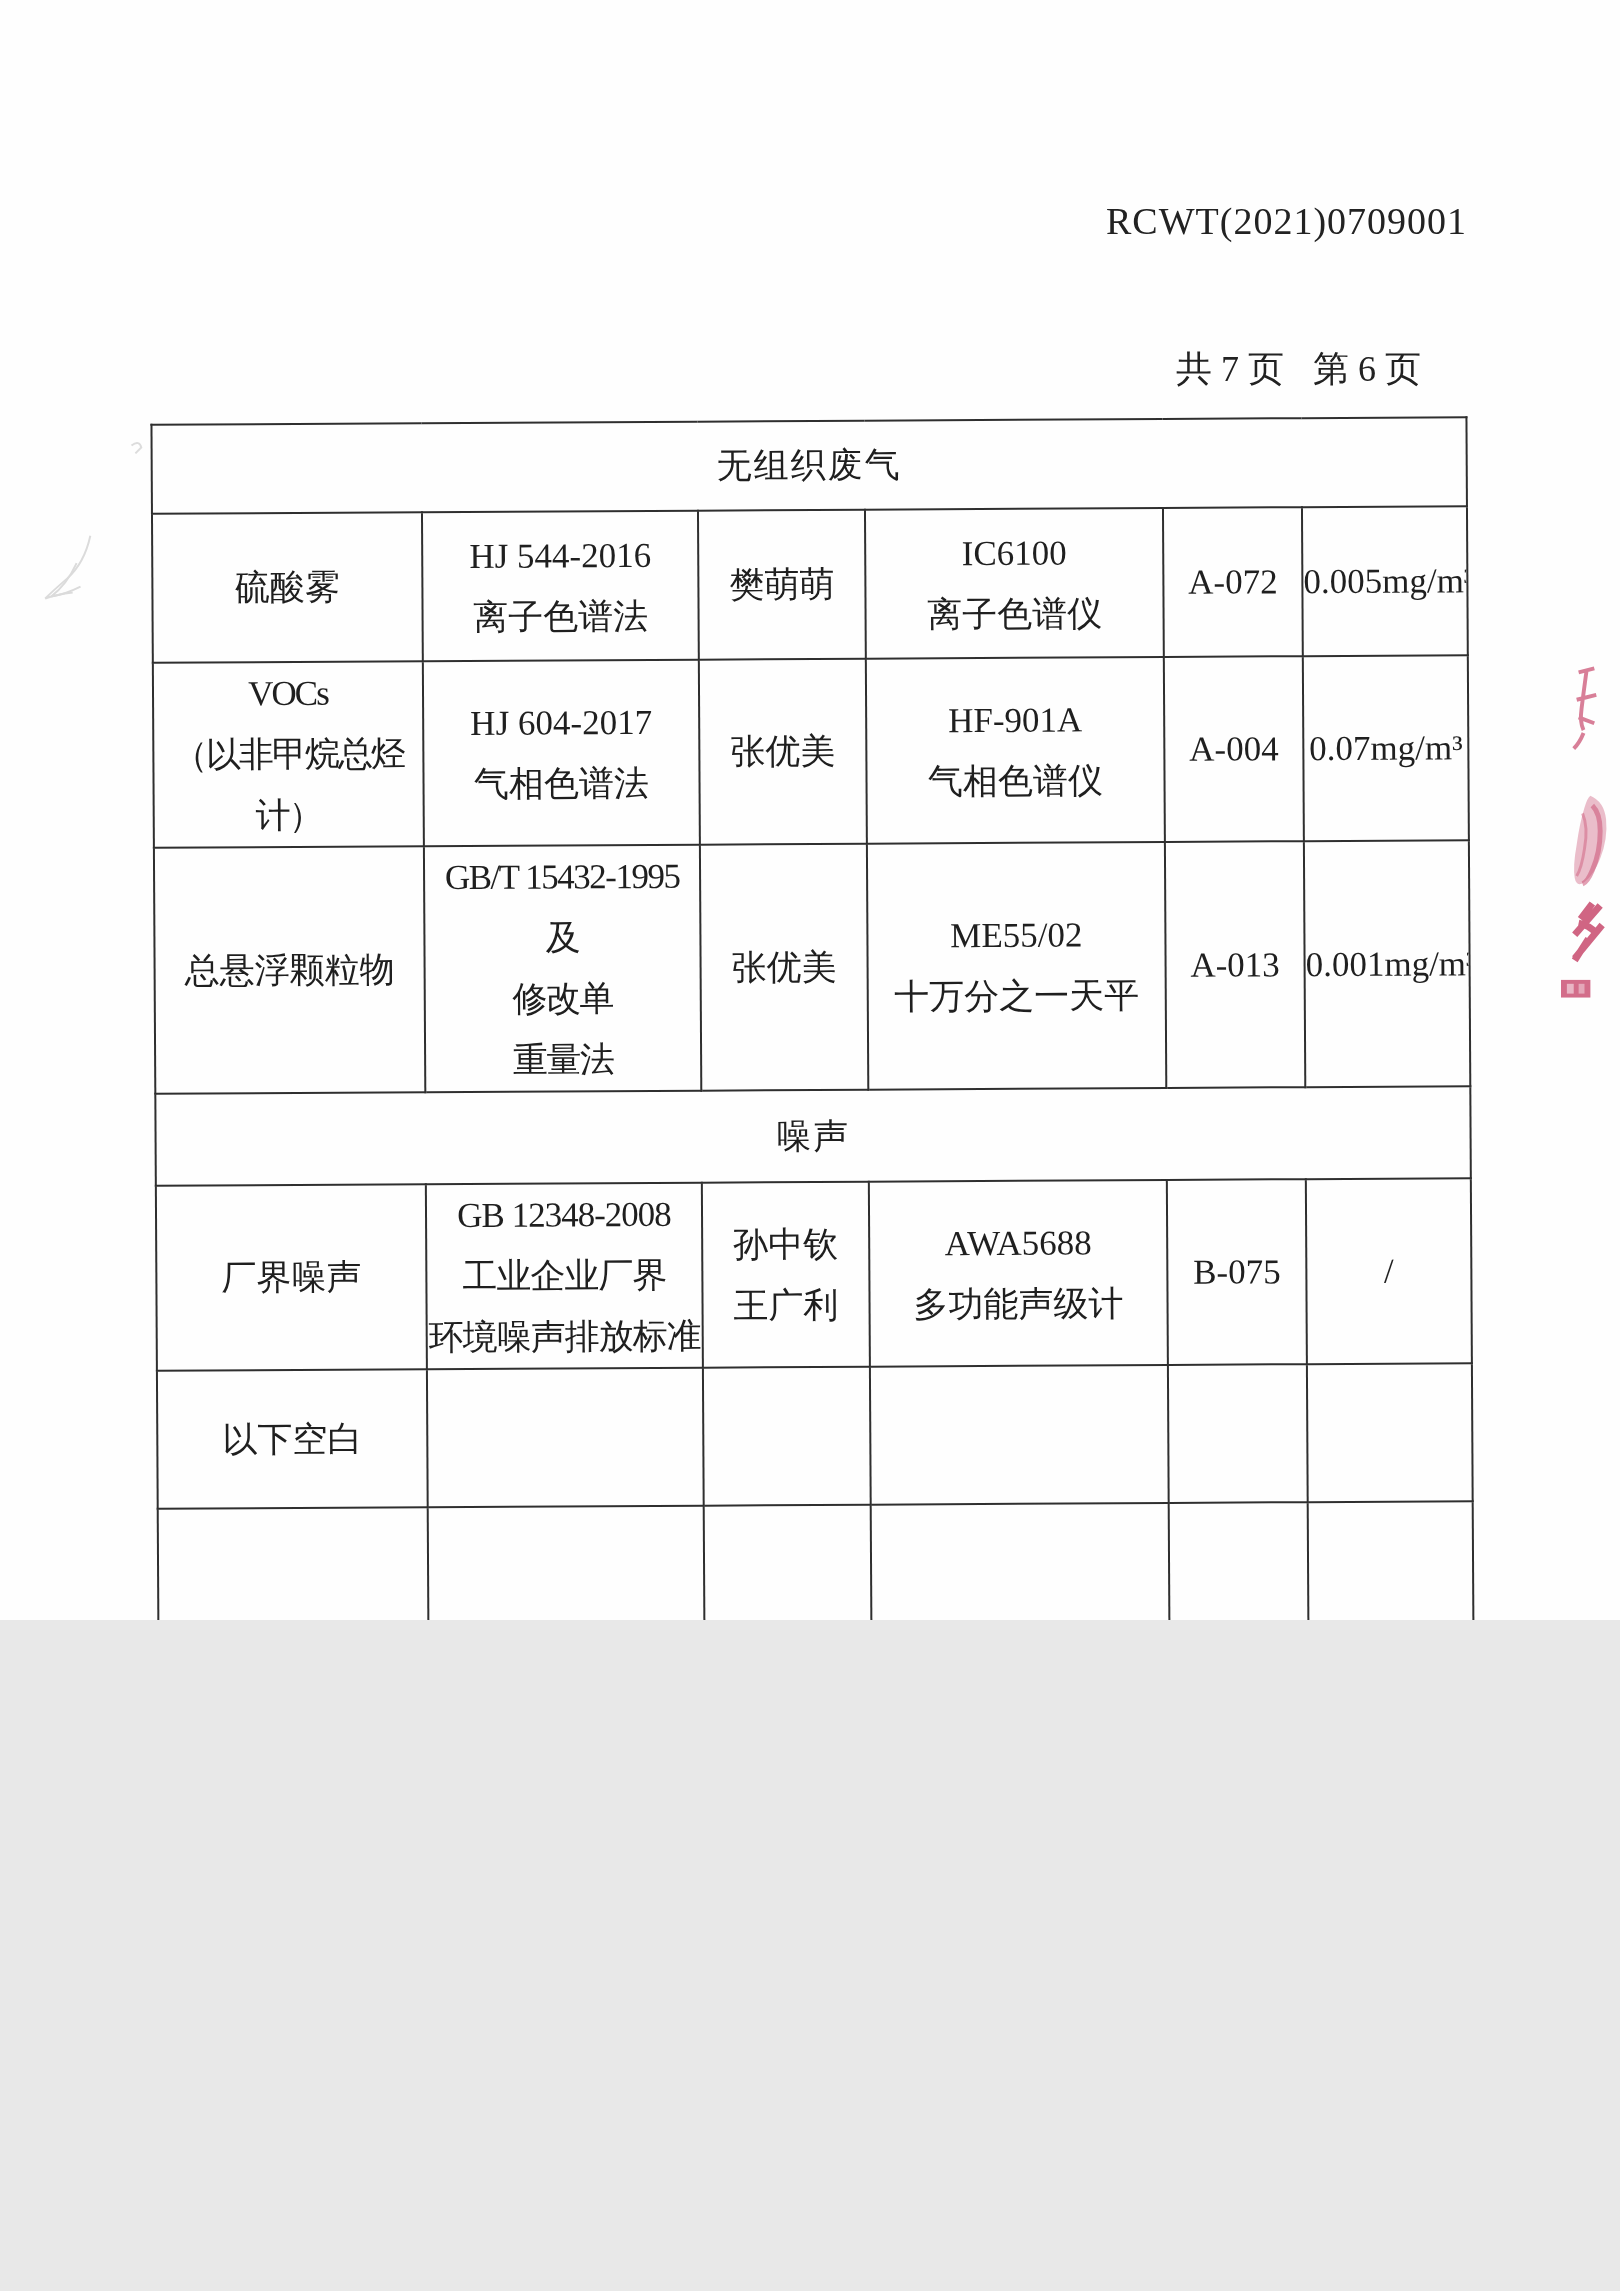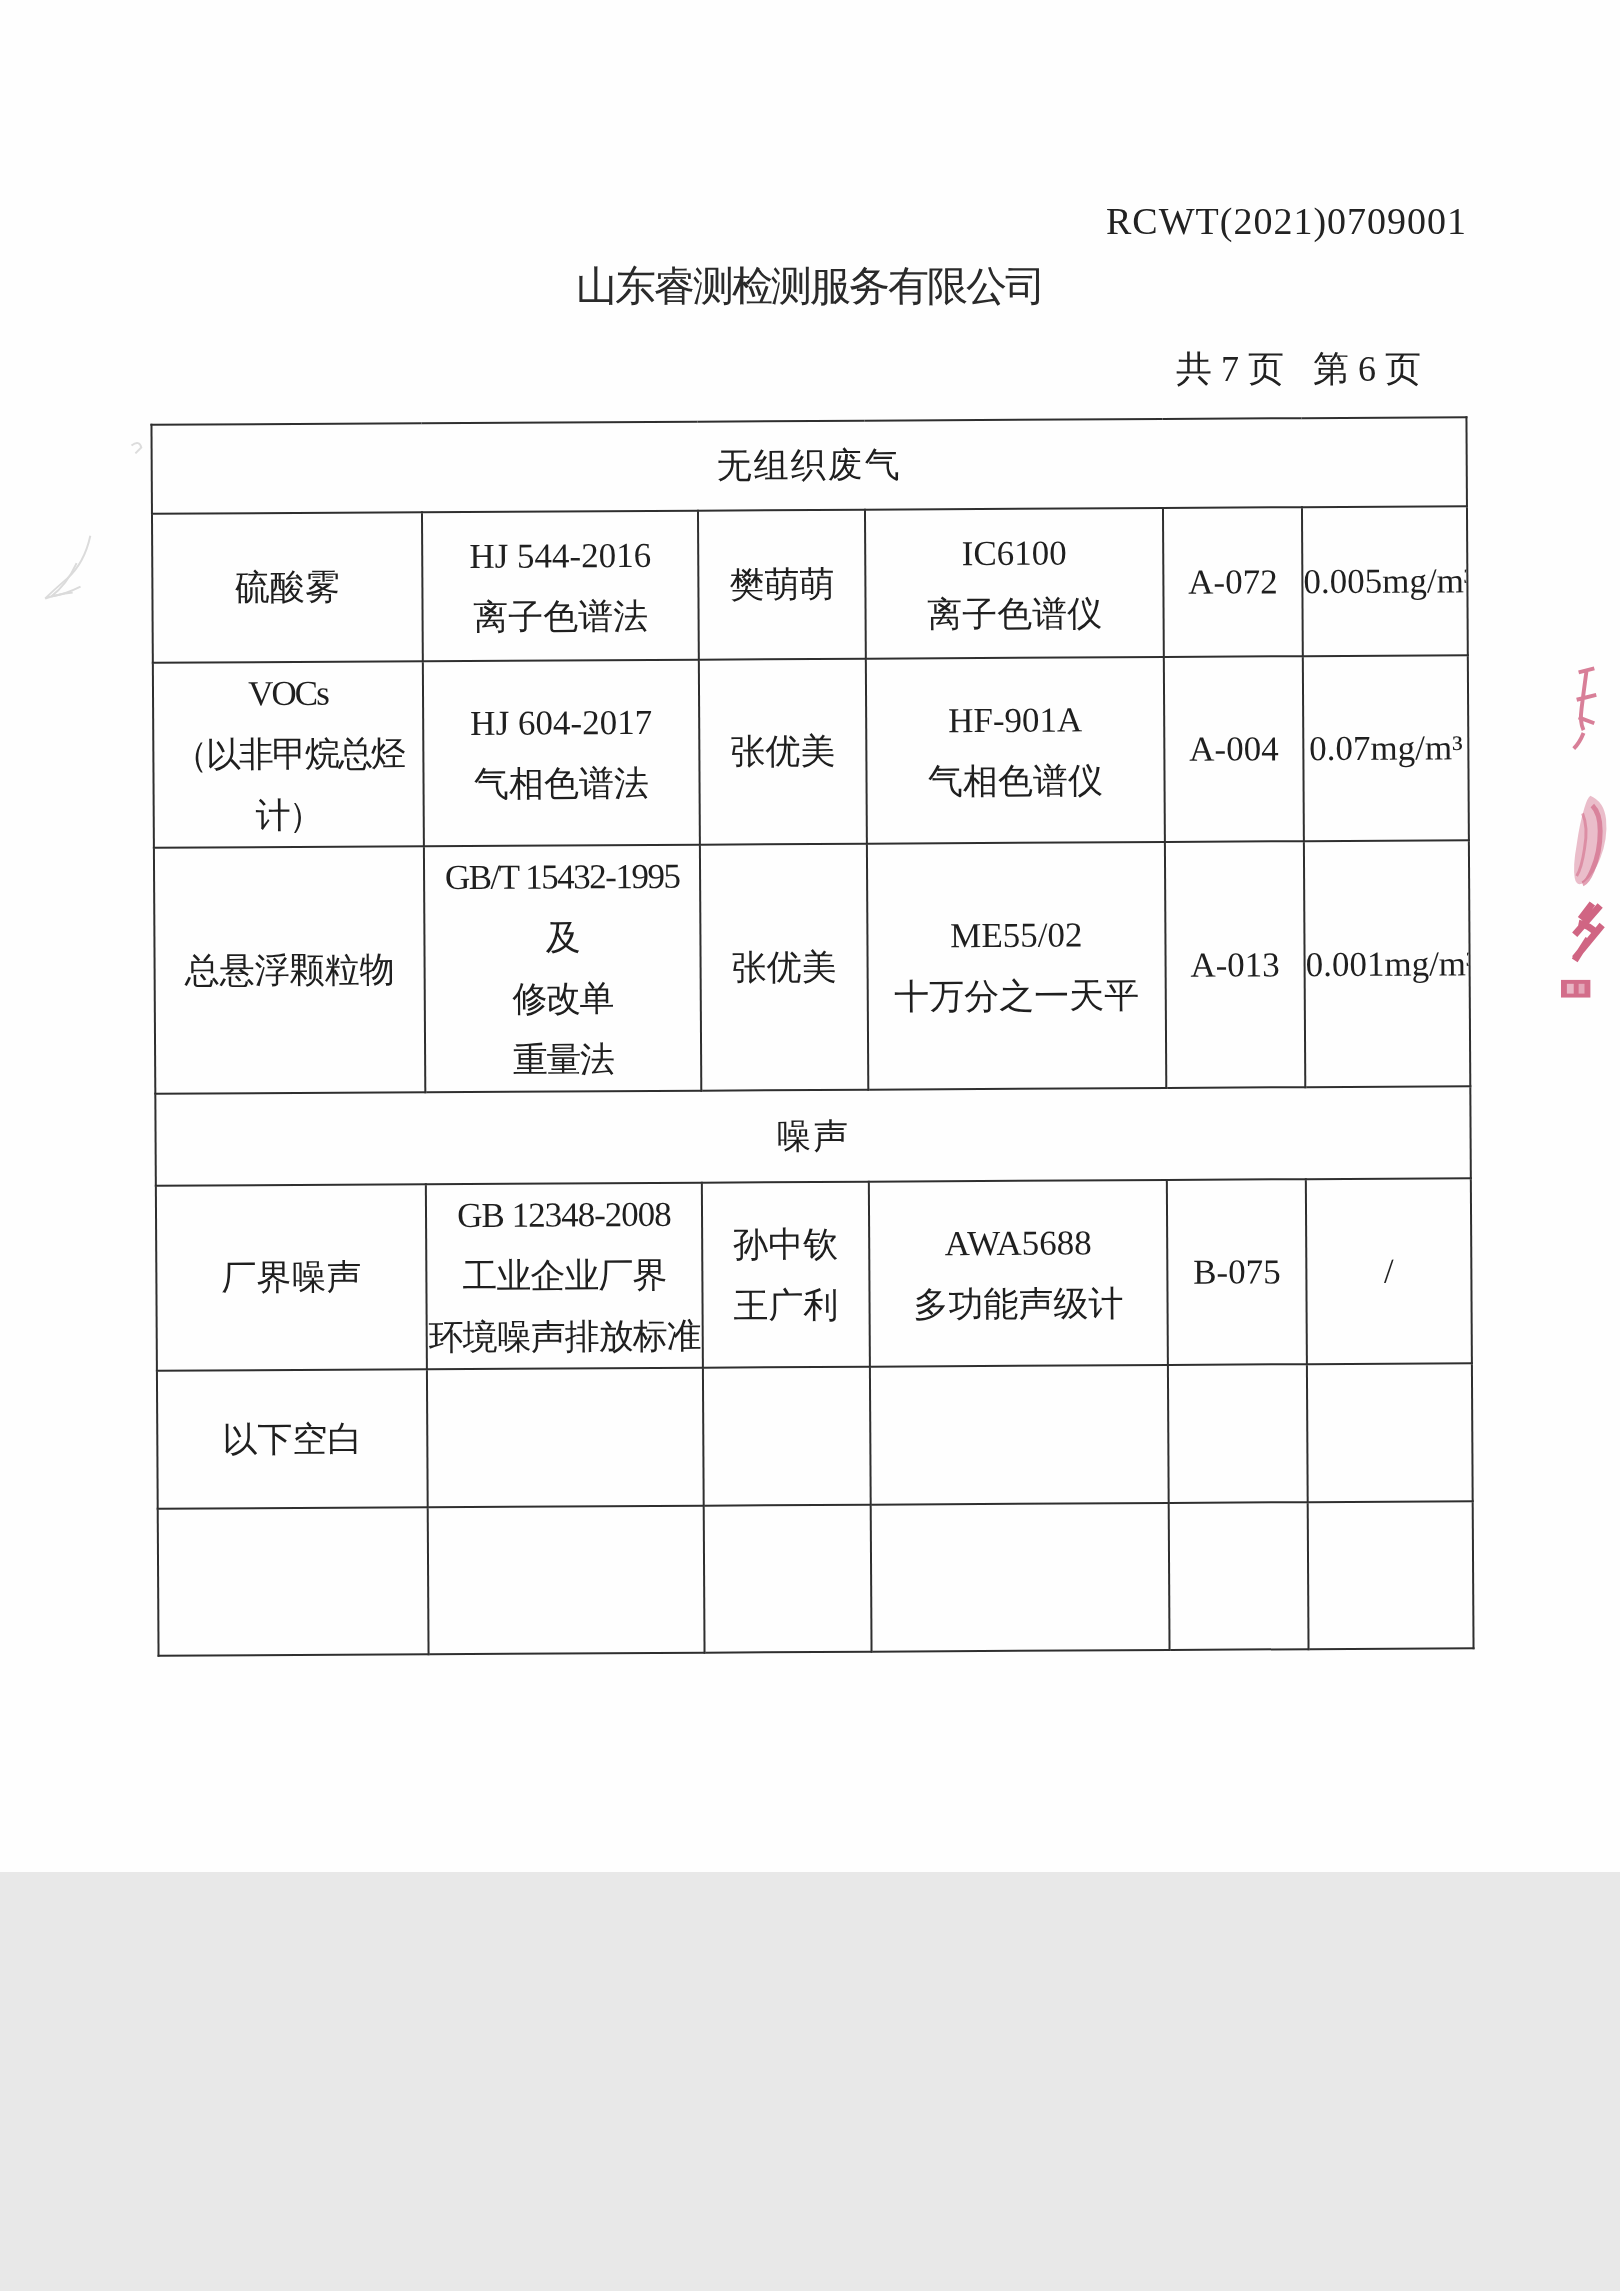--- a/index.html
+++ b/index.html
@@ -1,18 +1,18 @@
 <!DOCTYPE html>
 <html style="--stamp-color: #cb5476; --pencil-color: #bfbfbf;"><head>
 <meta charset="utf-8">
 <style>
   html,body{margin:0;padding:0;background:#e8e8e8;}
   .page{
     position:relative;
-    width:1620px;height:1872px;
+    width:1620px;height:1620px;
     background:#fefefe;
     overflow:hidden;
     font-family:"Liberation Serif","DejaVu Serif",serif;
     color:#1d1d1d;
   }
   
   .report-number{
     position:absolute;left:1106px;top:199px;
     font-size:38px;letter-spacing:1px;color:#222;
     white-space:nowrap;
@@ -74,21 +74,20 @@
       rgba(90,90,90,.09) 94%,rgba(90,90,90,0) 100%);
     filter:blur(2.9px);
   }
 </style>
 </head>
 <body>
 
 <div class="page">
 
   <div class="report-number">RCWT(2021)0709001</div>
-  <div class="company">山东睿测检测服务有限公司</div>
   <div class="pageinfo">
     <span>共 7 页</span>
     <span>第 6 页</span>
   </div>
 
   <table class="report">
     <colgroup>
       <col style="width:270px">
         <col style="width:276px">
         <col style="width:167px">

